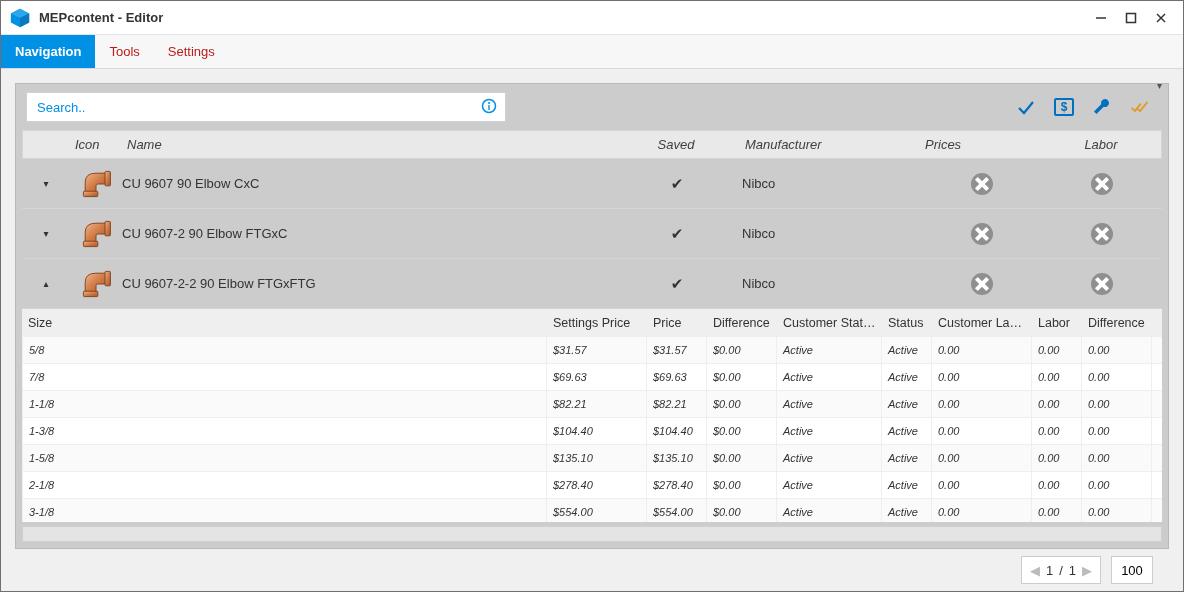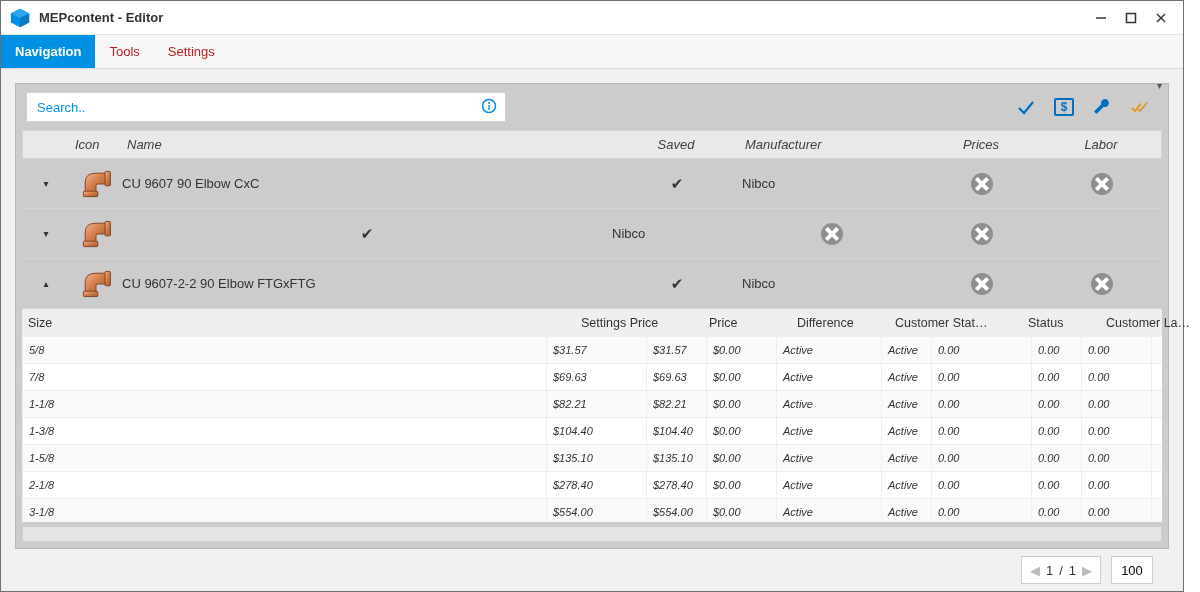--- a/index.html
+++ b/index.html
@@ -42,21 +42,21 @@
   .sum-row .name { font-size:13px; color:#333; }
   .sum-row .saved { text-align:center; font-size:15px; color:#333;}
   .sum-row .mfr { font-size:13px; color:#333; }
   .sum-row .stat-cell { display:flex; justify-content:center; }
   .stat-badge { width:22px; height:22px; border-radius:50%; background:#8f8f8f; position:relative; }
   .stat-badge::before, .stat-badge::after { content:""; position:absolute; left:50%; top:50%; width:16px; height:4px; background:#fff; transform-origin:center; }
   .stat-badge::before { transform:translate(-50%,-50%) rotate(45deg); }
   .stat-badge::after  { transform:translate(-50%,-50%) rotate(-45deg); }
   
   .detail { margin:0 6px; background:#fff; display:flex; flex-direction:column; min-height:0;}
-  .detail-head { display:grid; grid-template-columns: 525px 100px 60px 70px 105px 50px 100px 50px 70px 24px; height:28px; align-items:center; font-size:12.5px; color:#333; background:#efefef;gap:28px;}
+  .detail-head { display:grid; grid-template-columns: 525px 100px 60px 70px 105px 50px 100px 50px 70px 24px; height:28px; align-items:center; font-size:12.5px; color:#333; background:#efefef;}
   .detail-head div { padding:0 6px; white-space:nowrap; overflow:hidden; text-overflow:ellipsis;}
   .detail-body { overflow:auto; }
   .detail-row { display:grid; grid-template-columns: 525px 100px 60px 70px 105px 50px 100px 50px 70px 24px; height:27px; align-items:center; font-size:11px; background:#fff;font-style:italic; }
   .detail-row:nth-child(odd){ background:#fafafa; }
   .detail-row div { padding:0 6px; border-right:1px solid #eee; border-bottom:1px solid #eee; height:100%; display:flex; align-items:center;}
   .detail-row div:first-child{ border-left:1px solid #eee;}
   .hscroll { height:16px; margin:4px 6px 6px 6px; background:#e4e4e4; border:1px solid #cfcfcf; position:relative; }
   
   .footer { height:42px; display:flex; align-items:center; justify-content:flex-end; gap:10px; padding:0 16px; background:#f0f0f0;}
   .pager { display:flex; align-items:center; gap:6px; border:1px solid #ccc; height:28px; padding:0 8px; background:#fff; font-size:13px;}
@@ -143,21 +143,21 @@
           </span>
         </div>
       </div>
 
       <div class="sum-head">
         <div></div>
         <div>Icon</div>
         <div>Name</div>
         <div style="text-align:center">Saved</div>
         <div>Manufacturer</div>
-        <div style="text-align:center">Prices</div>
+        <div style="text-align:left">Prices</div>
         <div style="text-align:center">Labor</div>
       </div>
 
       <div class="sum-rows" id="sum-rows">
           <div class="sum-row">
             <div class="expander">▾</div>
             <div class="prod-icon">
               <svg class="elbow-svg" viewBox="0 0 40 40">
                 <defs>
                   <linearGradient id="cg" x1="0" y1="0" x2="1" y2="1">
@@ -190,20 +190,21 @@
                     <stop offset="0" stop-color="#f2b48a"></stop>
                     <stop offset="0.5" stop-color="#d07b45"></stop>
                     <stop offset="1" stop-color="#a8572b"></stop>
                   </linearGradient>
                 </defs>
                 <path d="M8 30 L8 18 Q8 8 20 8 L32 8 L32 20 L22 20 Q20 20 20 22 L20 30 Z" fill="url(#cg)" stroke="#7a3e1c" stroke-width="1"></path>
                 <rect x="6" y="28" width="16" height="6" rx="1" fill="url(#cg)" stroke="#7a3e1c" stroke-width="1"></rect>
                 <rect x="30" y="6" width="6" height="16" rx="1" fill="url(#cg)" stroke="#7a3e1c" stroke-width="1"></rect>
               </svg>
             </div>
+            <div class="name">CU 9607-2 90 Elbow FTGxC</div>
             <div class="saved">✔</div>
             <div class="mfr">Nibco</div>
             <div class="stat-cell">
               <span class="stat-badge"></span>
             </div>
             <div class="stat-cell">
               <span class="stat-badge"></span>
             </div>
           </div>
           <div class="sum-row">

